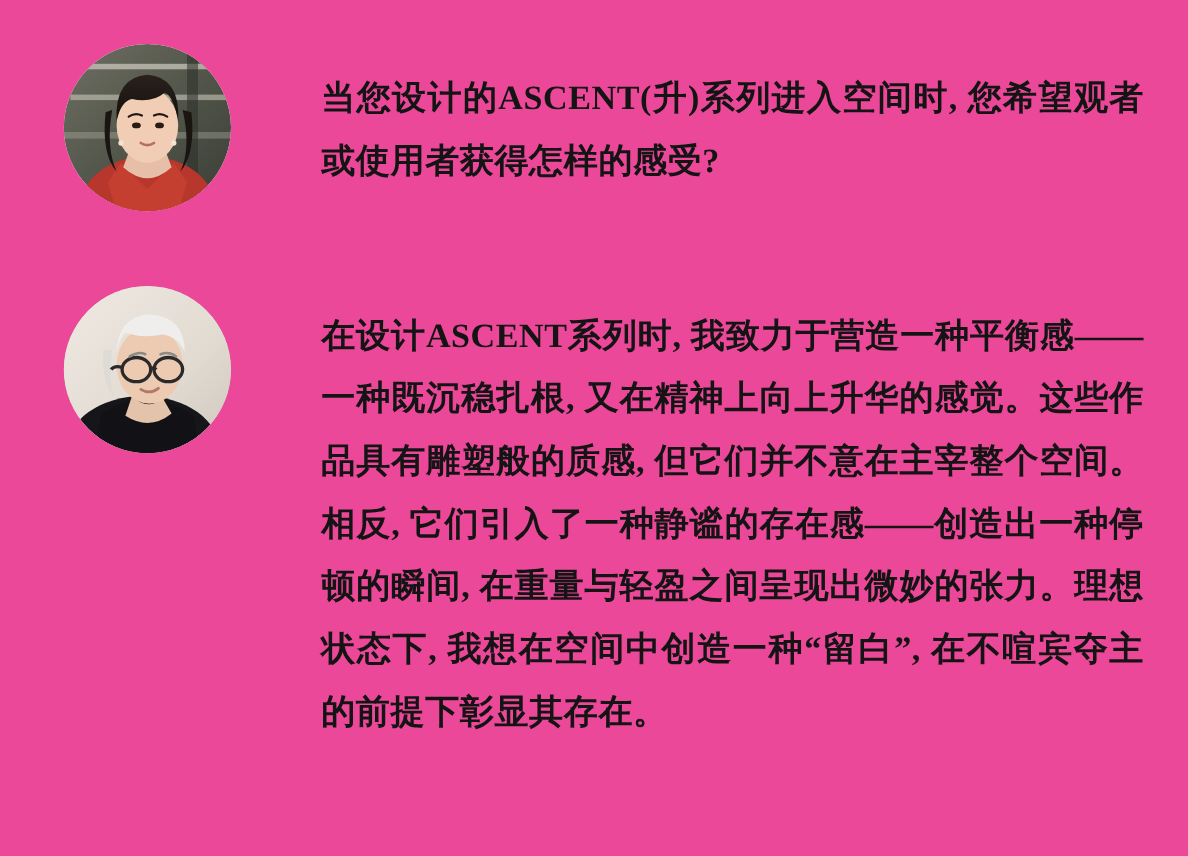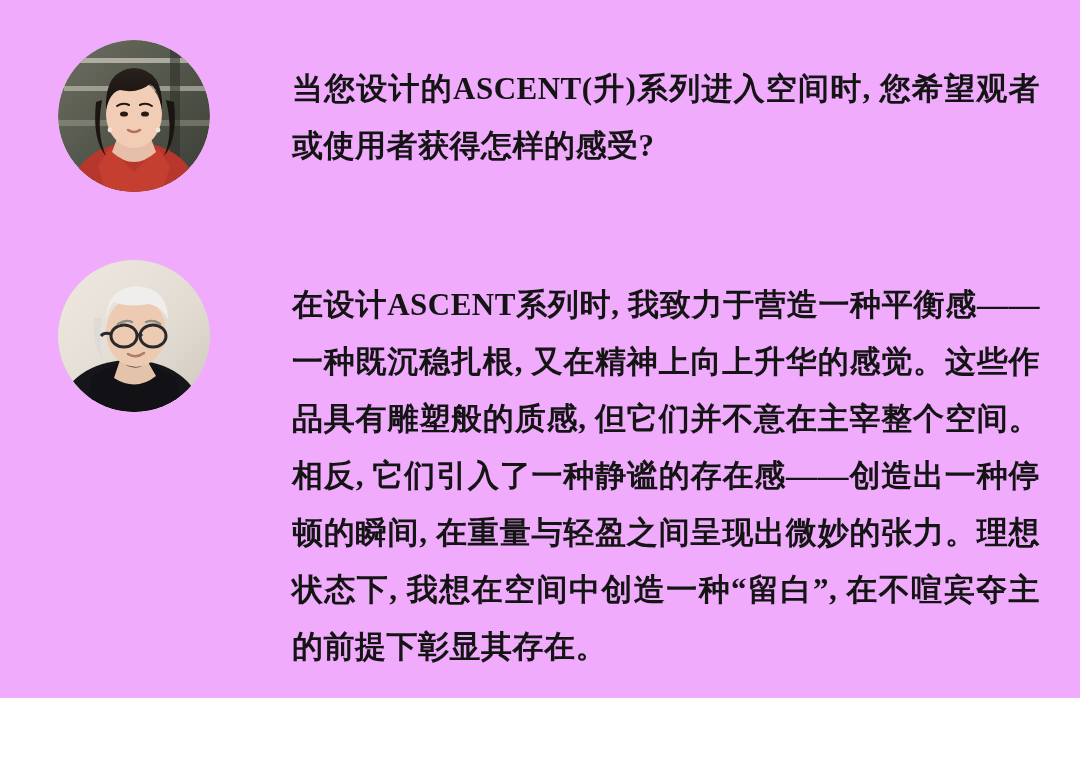--- a/index.html
+++ b/index.html
@@ -10,22 +10,22 @@
     width: 1080px;
     height: 778px;
     background: #ffffff;
     font-family: "Liberation Serif", "DejaVu Serif", serif;
     color: #111111;
     overflow: hidden;
   }
   .page {
     position: relative;
     width: 1080px;
-    height: 698px;
-    background: #f0abfc;
+    height: 778px;
+    background: #ec4899;
   }
   .qa-block {
     display: flex;
     align-items: flex-start;
     padding-left: 58px;
     padding-right: 40px;
     box-sizing: border-box;
   }
   .qa-question {
     padding-top: 40px;

